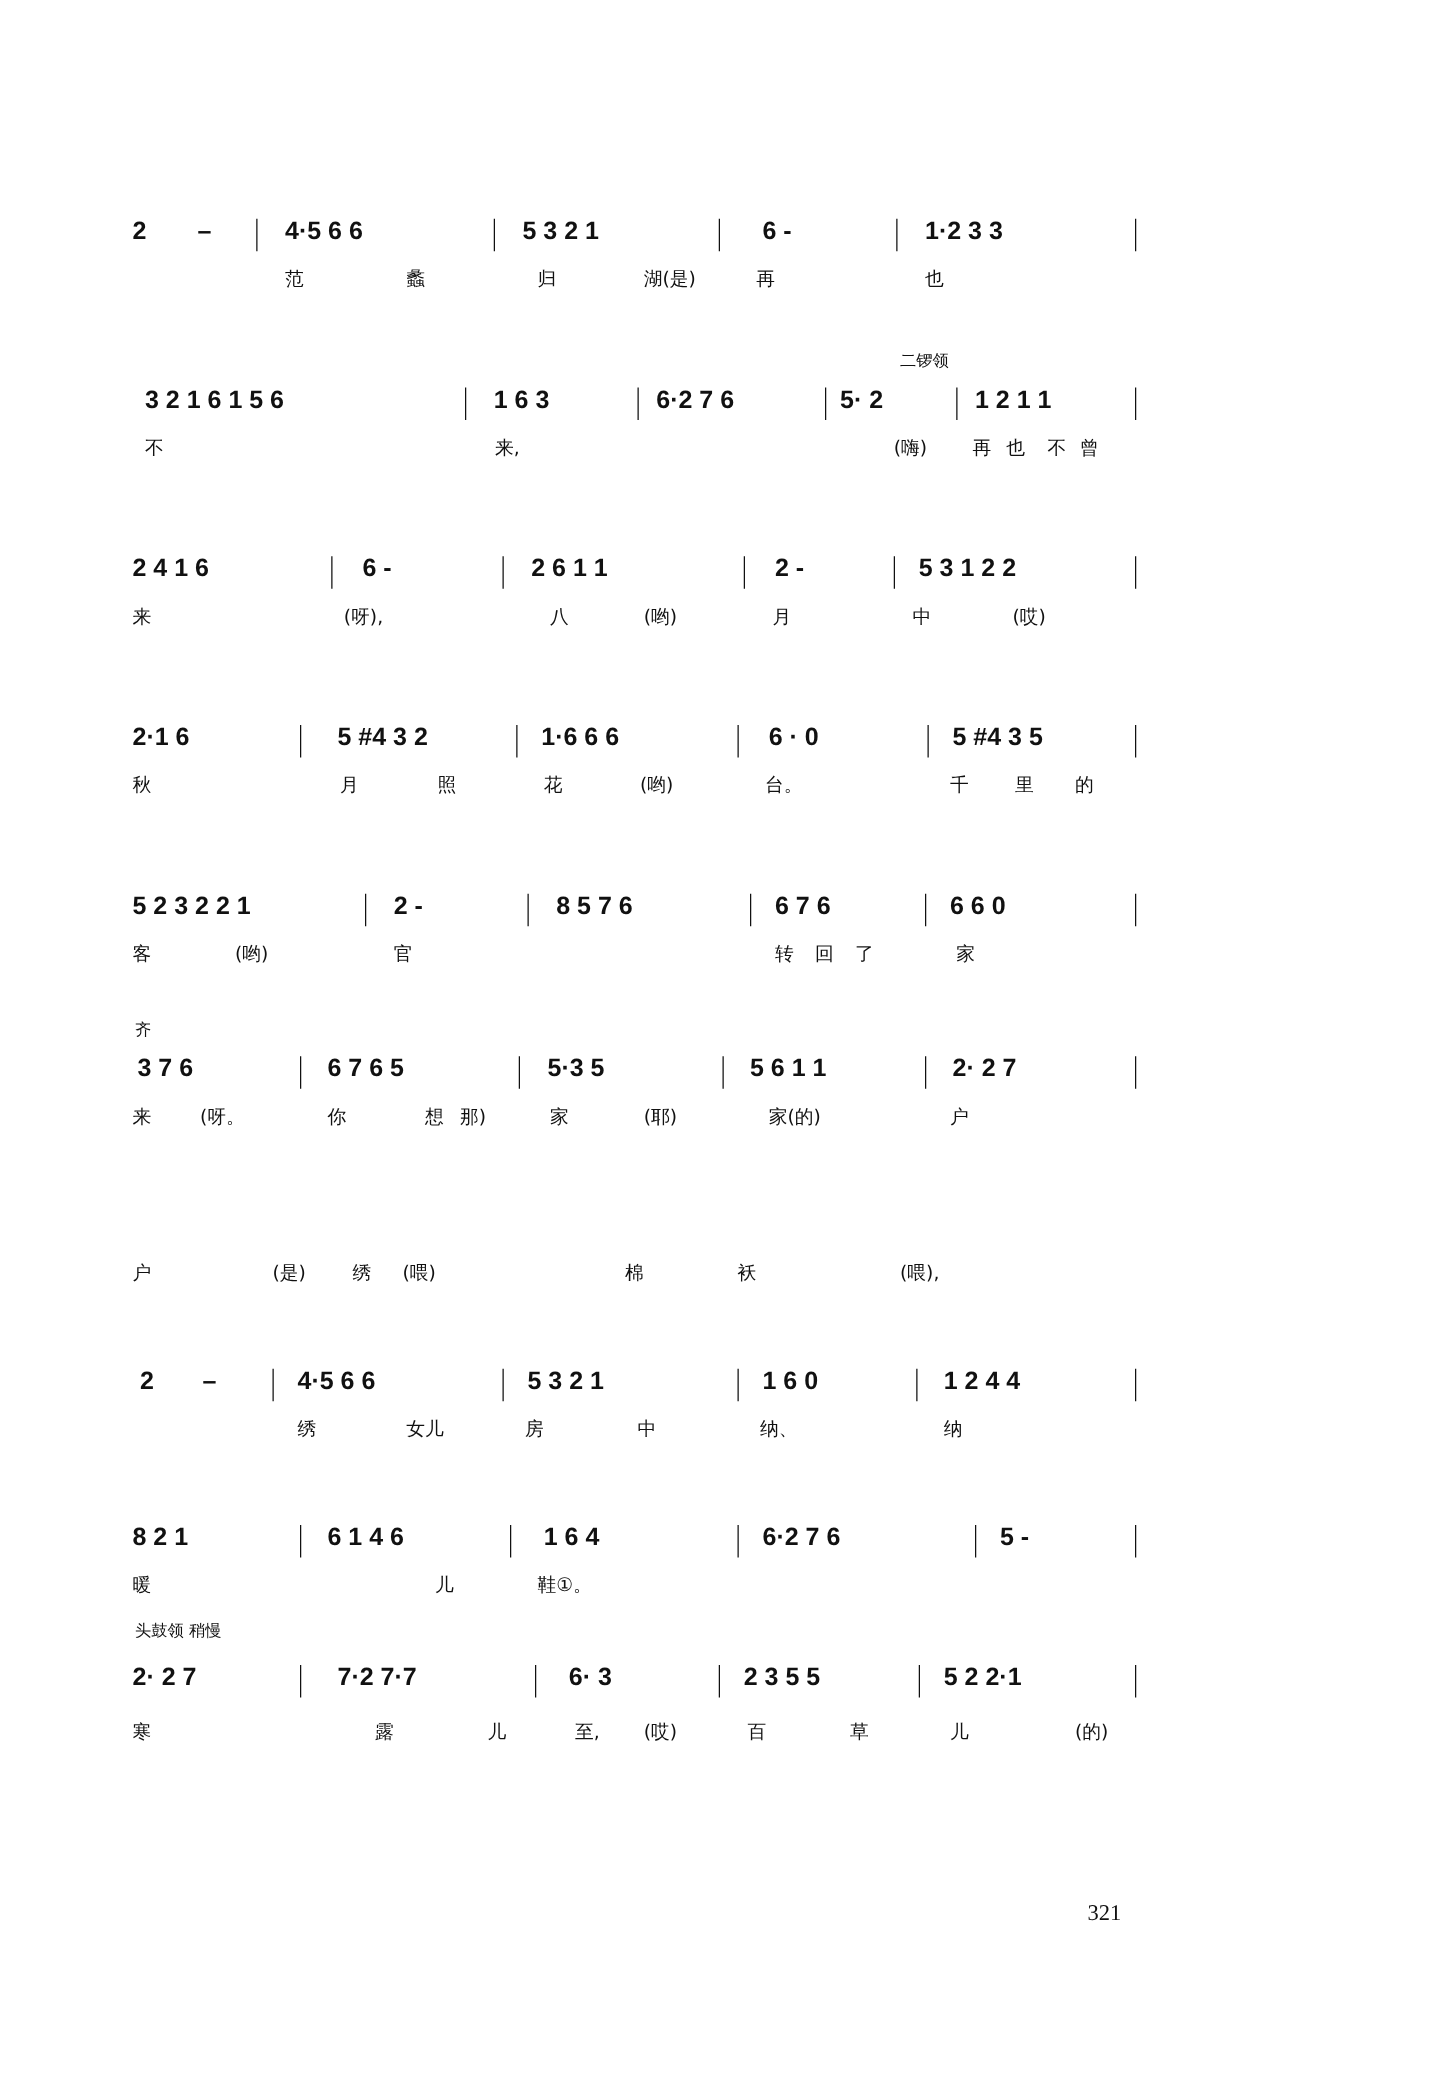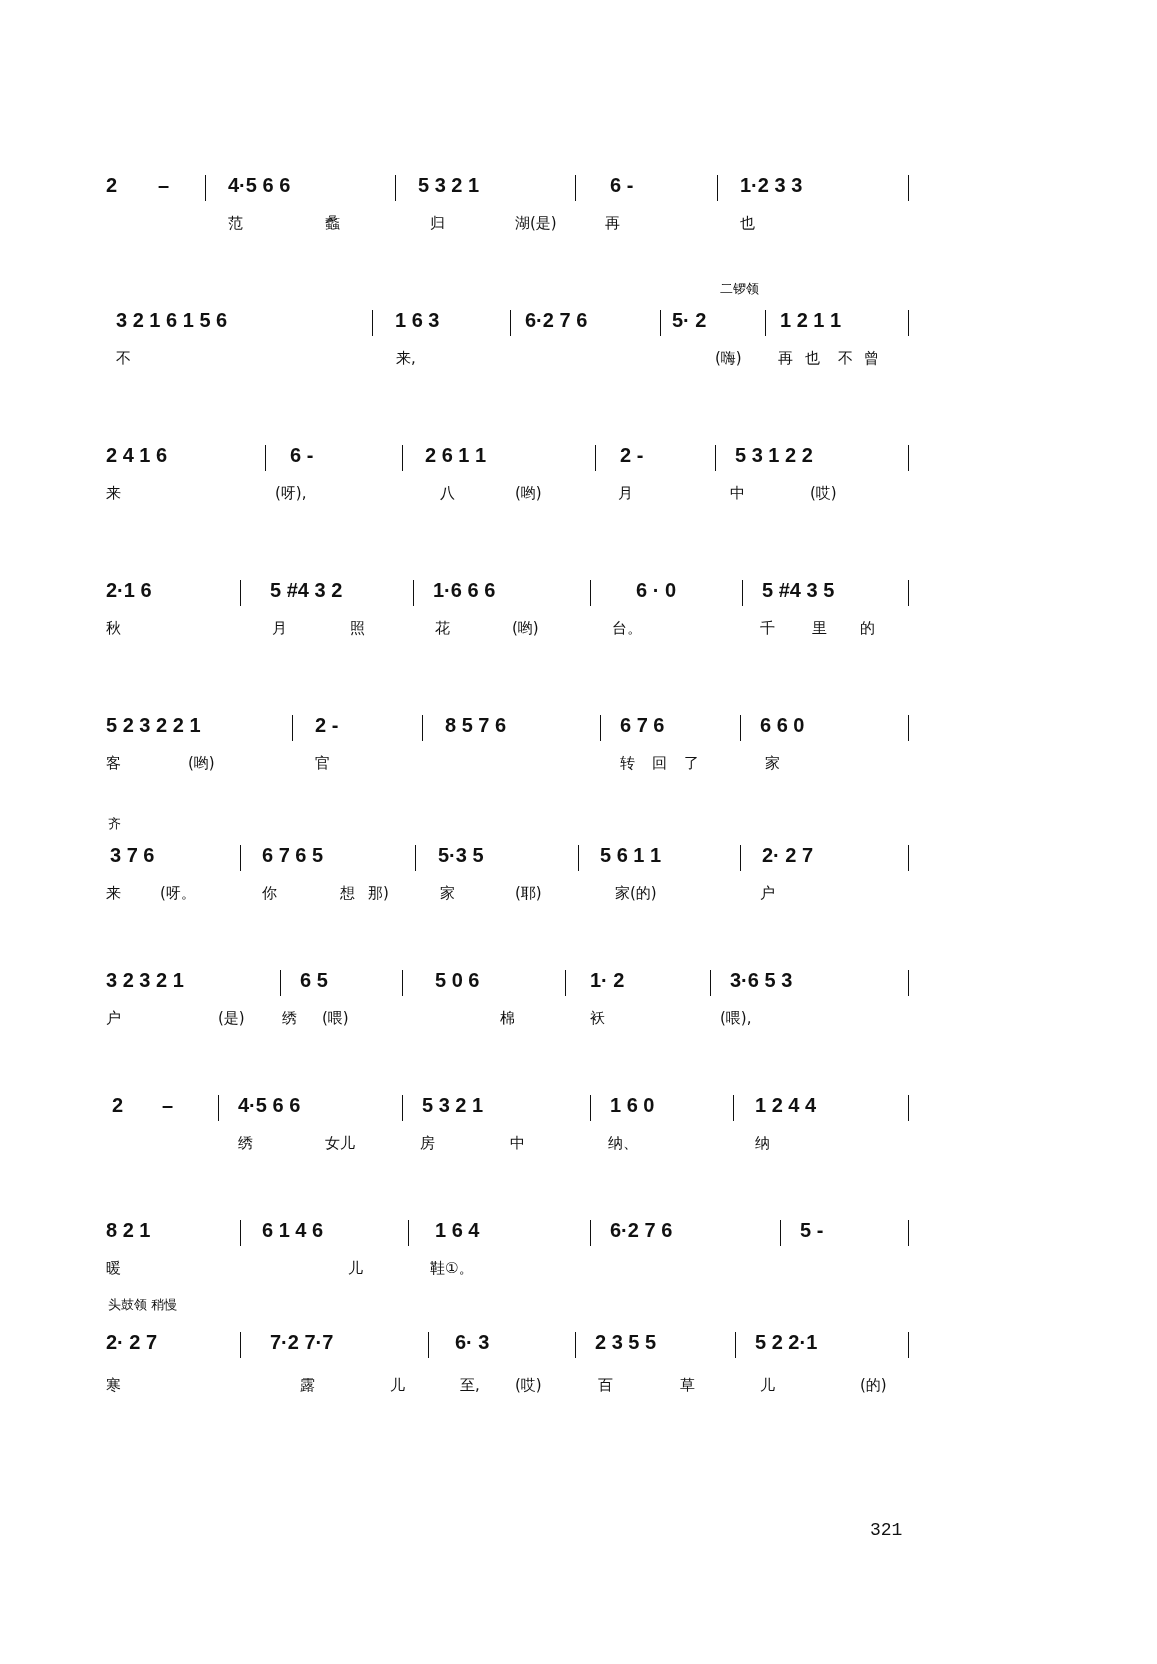--- a/index.html
+++ b/index.html
@@ -6,21 +6,21 @@
   body { width: 1157px; height: 1664px; position: relative; overflow: hidden;
          font-family: "DejaVu Sans", "Liberation Sans", sans-serif; color: #111; }
   .system { position: absolute; left: 100px; width: 830px; height: 110px; }
   .notes-row { position: absolute; left: 0; top: 28px; width: 830px; height: 40px; }
   .lyrics-row { position: absolute; left: 0; top: 68px; width: 830px; height: 28px; }
   .note { position: absolute; font-family: "Liberation Sans", sans-serif; font-weight: bold;
           font-size: 20px; line-height: 24px; }
   .bar { position: absolute; top: 2px; width: 1px; height: 26px; background: #111; }
   .lyric { position: absolute; font-family: "DejaVu Sans", sans-serif; font-size: 15px; line-height: 20px; }
   .annot { position: absolute; font-size: 13px; font-family: "DejaVu Sans", sans-serif; }
-  .page-num { position: absolute; left: 870px; top: 1520px; font-family: Liberation Mono, monospace; font-size: 18px; }
+  .page-num { position: absolute; left: 870px; top: 1520px; font-family: Liberation Serif, serif; font-size: 18px; }
 </style>
 </head>
 <body>
 
 <div>
 
   <div class="system" style="top:145px;">
     <div class="notes-row">
       <span class="note" style="left:6px">2</span>
       <span class="note" style="left:58px">–</span>
@@ -94,21 +94,21 @@
   </div>
 
   <div class="system" style="top:550px;">
     <div class="notes-row">
       <span class="note" style="left:6px">2·1 6</span>
       <span class="bar" style="left:140px"></span>
       <span class="note" style="left:170px">5 #4 3 2</span>
       <span class="bar" style="left:313px"></span>
       <span class="note" style="left:333px">1·6 6 6</span>
       <span class="bar" style="left:490px"></span>
-      <span class="note" style="left:536px">6 · 0</span>
+      <span class="note" style="left:515px">6 · 0</span>
       <span class="bar" style="left:642px"></span>
       <span class="note" style="left:662px">5 #4 3 5</span>
       <span class="bar" style="left:808px"></span>
     </div>
     <div class="lyrics-row">
       <span class="lyric" style="left:6px">秋</span>
       <span class="lyric" style="left:172px">月</span>
       <span class="lyric" style="left:250px">照</span>
       <span class="lyric" style="left:335px">花</span>
       <span class="lyric" style="left:412px">(哟)</span>
@@ -164,32 +164,20 @@
       <span class="lyric" style="left:240px">想</span>
       <span class="lyric" style="left:268px">那)</span>
       <span class="lyric" style="left:340px">家</span>
       <span class="lyric" style="left:415px">(耶)</span>
       <span class="lyric" style="left:515px">家(的)</span>
       <span class="lyric" style="left:660px">户</span>
     </div>
   </div>
 
   <div class="system" style="top:940px;">
-    <div class="notes-row">
-      <span class="note" style="left:6px">3 2 3 2 1</span>
-      <span class="bar" style="left:180px"></span>
-      <span class="note" style="left:200px">6 5</span>
-      <span class="bar" style="left:302px"></span>
-      <span class="note" style="left:335px">5 0 6</span>
-      <span class="bar" style="left:465px"></span>
-      <span class="note" style="left:490px">1· 2</span>
-      <span class="bar" style="left:610px"></span>
-      <span class="note" style="left:630px">3·6 5 3</span>
-      <span class="bar" style="left:808px"></span>
-    </div>
     <div class="lyrics-row">
       <span class="lyric" style="left:6px">户</span>
       <span class="lyric" style="left:118px">(是)</span>
       <span class="lyric" style="left:182px">绣</span>
       <span class="lyric" style="left:222px">(喂)</span>
       <span class="lyric" style="left:400px">棉</span>
       <span class="lyric" style="left:490px">袄</span>
       <span class="lyric" style="left:620px">(喂),</span>
     </div>
   </div>

